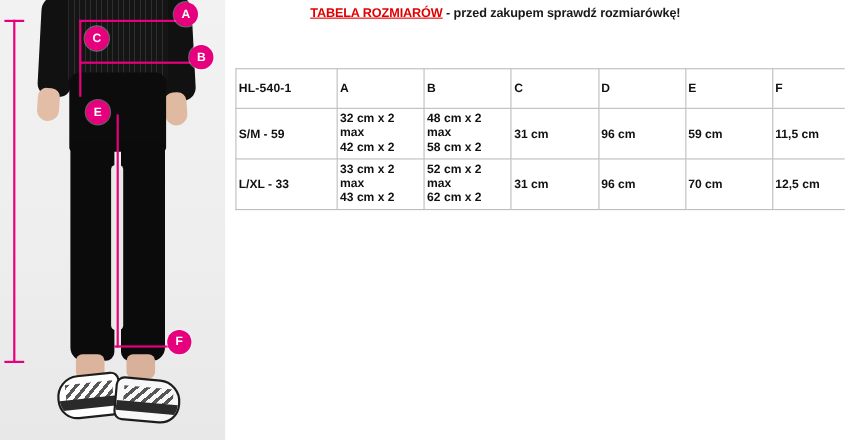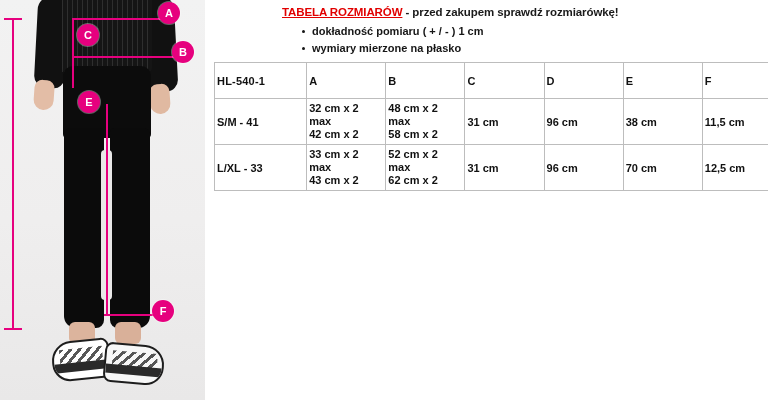--- a/index.html
+++ b/index.html
@@ -294,24 +294,20 @@
       <div class="badge" style="left:152px; top:300px;">F</div>
     </div>
   </div>
 
   <div class="content">
 
     <p class="headline">
       <span class="hl-red">TABELA ROZMIARÓW</span><span> - przed zakupem sprawdź rozmiarówkę!</span>
     </p>
 
-    <ul class="bullets">
-      <li>dokładność pomiaru ( + / - ) 1 cm</li>
-      <li>wymiary mierzone na płasko</li>
-    </ul>
 
     <div class="size-table-wrap">
       <table class="size-table">
         <colgroup>
           <col class="col-code">
           <col class="col-m">
             <col class="col-m">
             <col class="col-m">
           <col class="col-m">
             <col class="col-m">
@@ -323,26 +319,26 @@
             <th class="th-letter">A</th>
             <th class="th-letter">B</th>
             <th class="th-letter">C</th>
             <th class="th-letter">D</th>
             <th class="th-letter">E</th>
             <th class="th-letter">F</th>
           </tr>
         </thead>
         <tbody>
           <tr>
-            <td class="size-name">S/M - 41</td>
+            <td class="size-name">S/M - 59</td>
             <td class="multiline">32 cm x 2<br>max<br>42 cm x 2</td>
             <td class="multiline">48 cm x 2<br>max<br>58 cm x 2</td>
             <td>31 cm</td>
             <td>96 cm</td>
-            <td>38 cm</td>
+            <td>59 cm</td>
             <td>11,5 cm</td>
           </tr>
           <tr>
             <td class="size-name">L/XL - 33</td>
             <td class="multiline">33 cm x 2<br>max<br>43 cm x 2</td>
             <td class="multiline">52 cm x 2<br>max<br>62 cm x 2</td>
             <td>31 cm</td>
             <td>96 cm</td>
             <td>70 cm</td>
             <td>12,5 cm</td>

